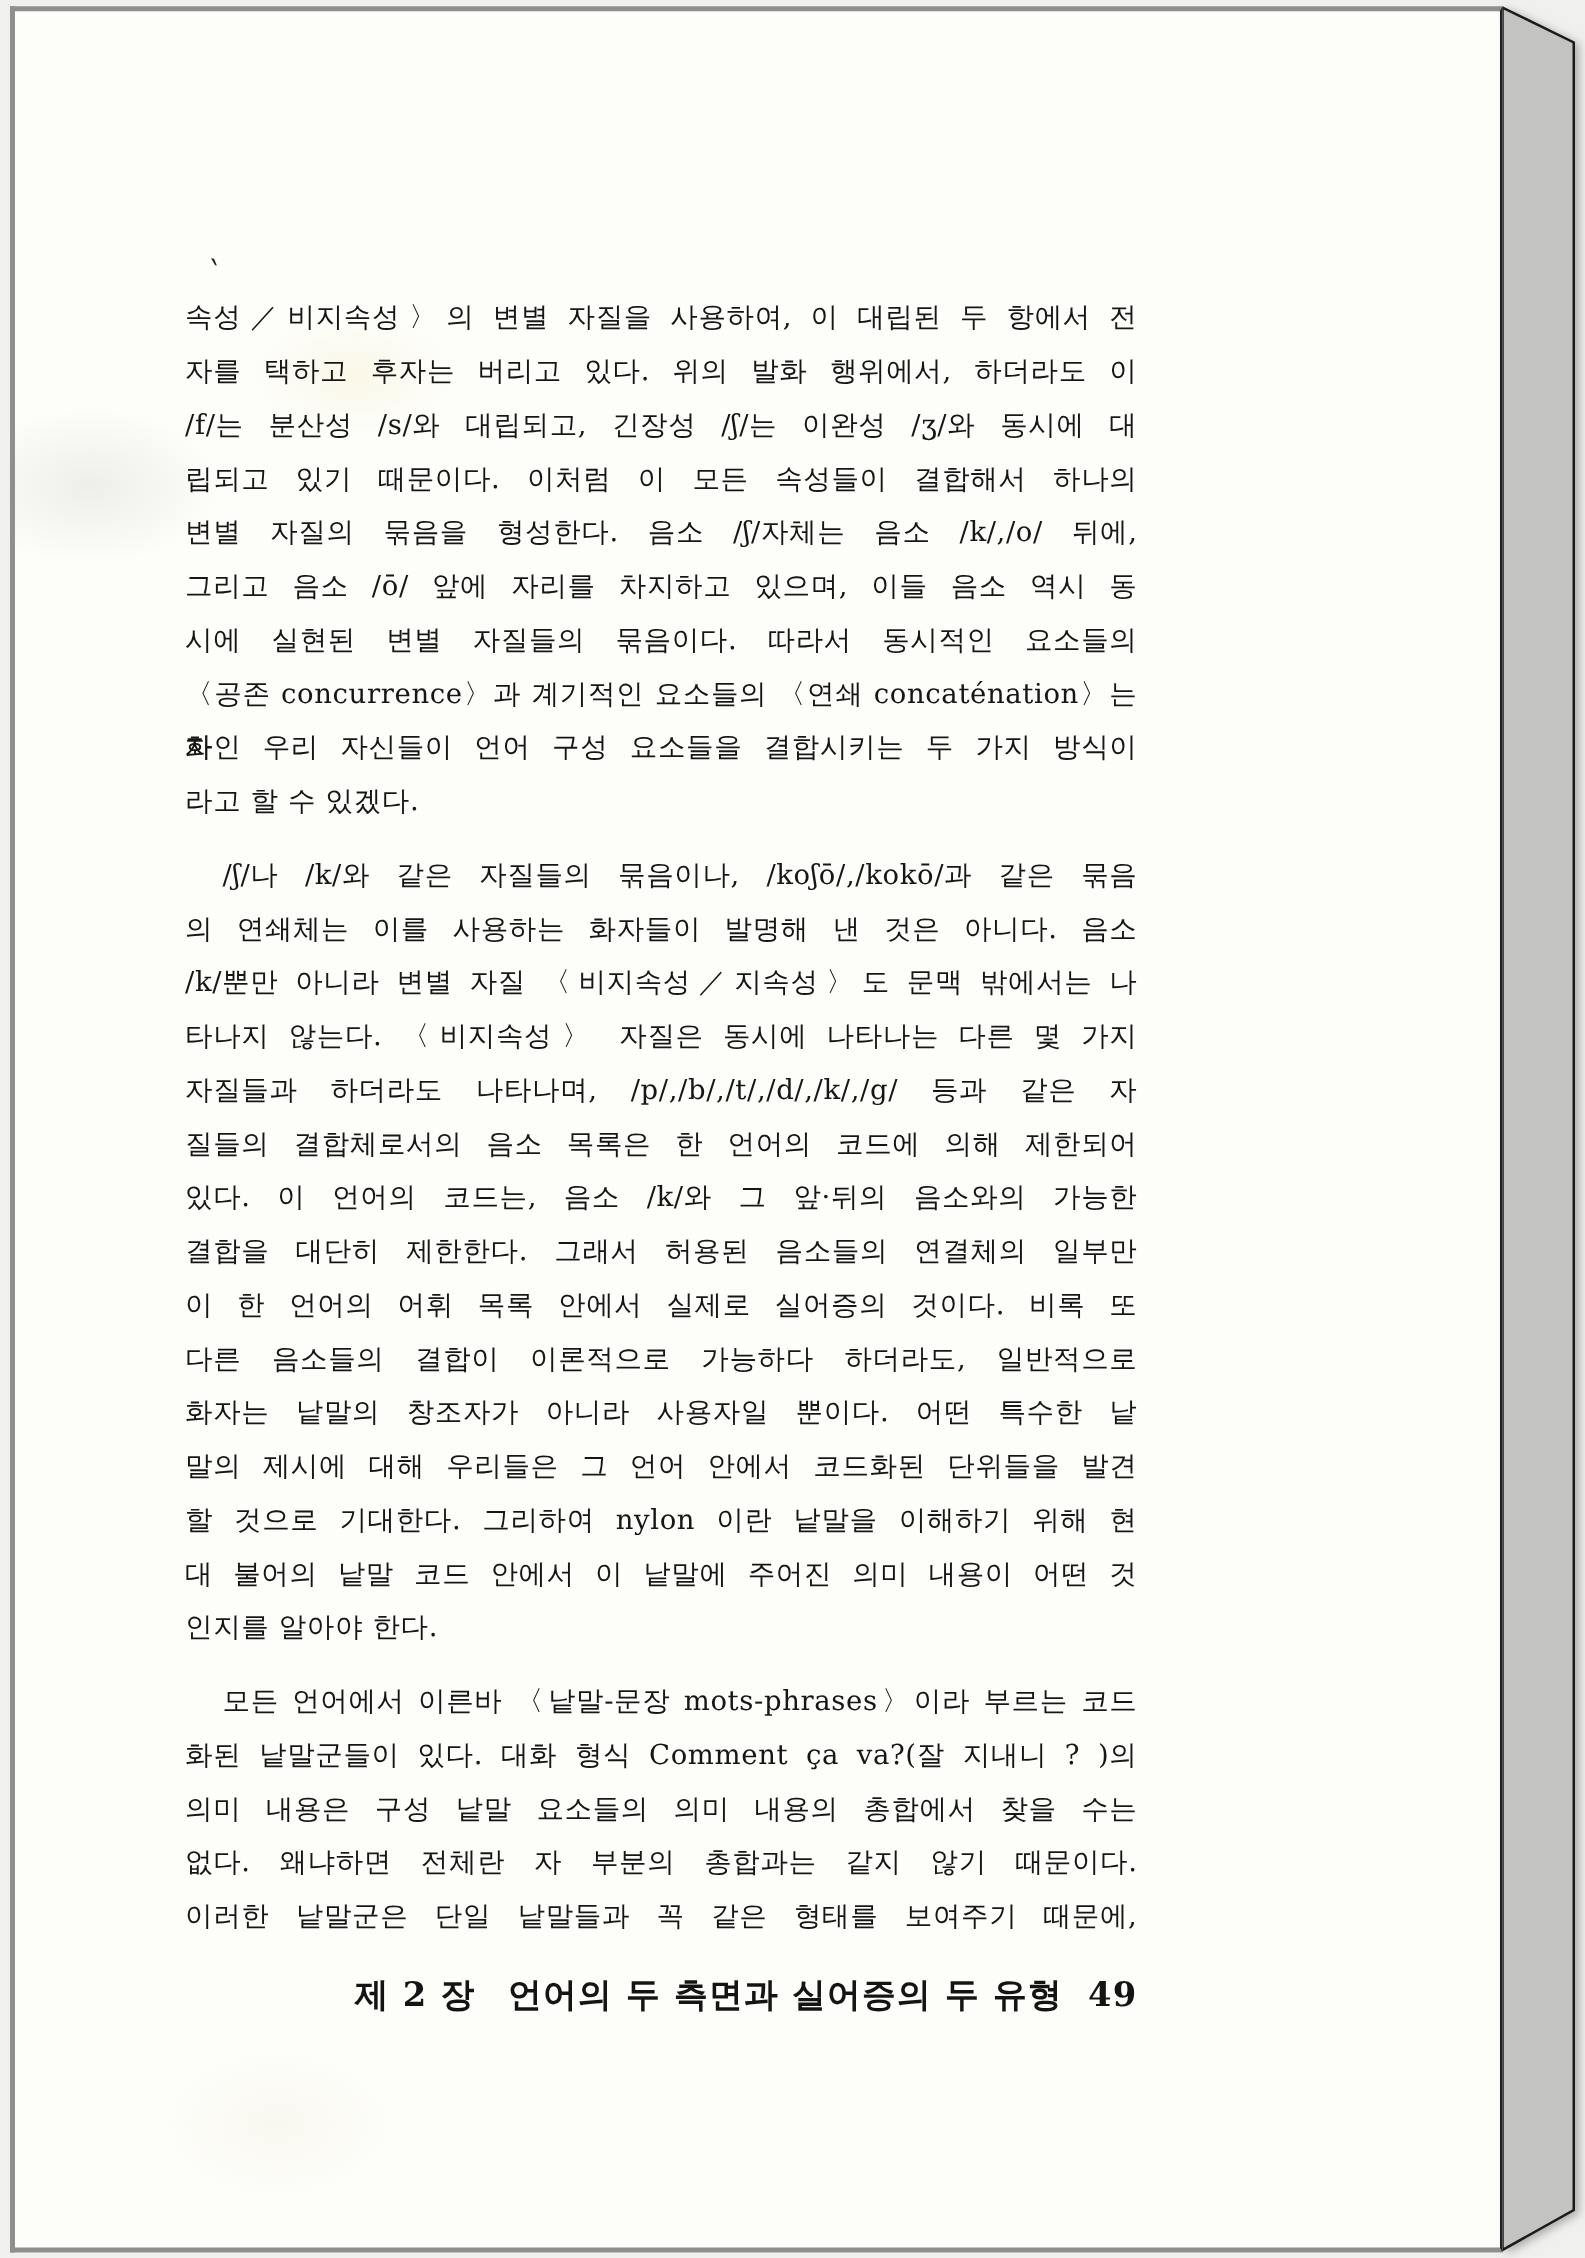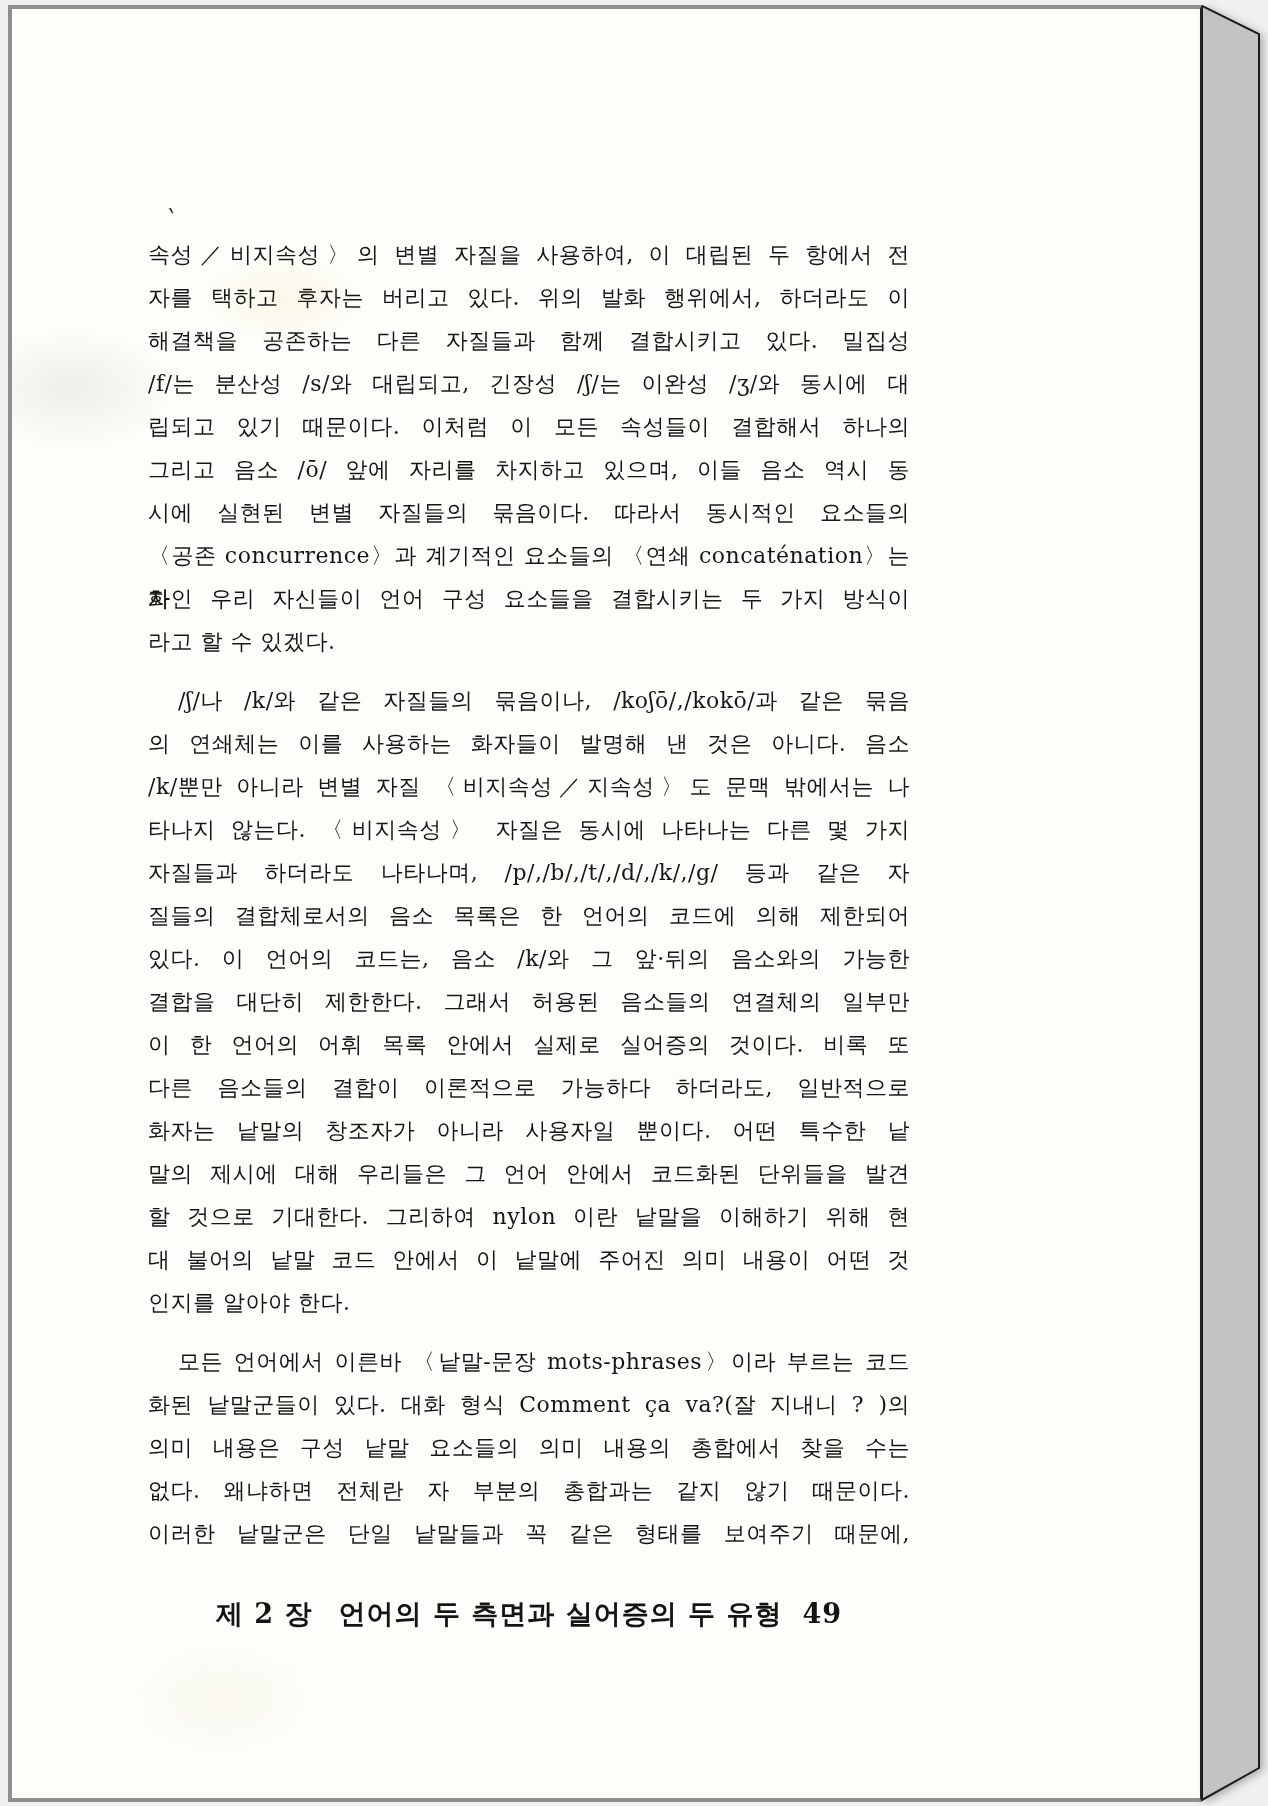--- a/index.html
+++ b/index.html
@@ -61,45 +61,45 @@
     white-space: nowrap;
     text-align: justify;
     text-align-last: justify;
     letter-spacing: 0.5px;
     white-space: normal;
   }
   .line.indent { text-indent: 30px; margin-top: 16px; }
   .line.para-end { text-align-last: left; }
   .italic-term { }
   .footer-line {
-    margin-top: 37px;
+    margin-top: 20px;
     font-size: 27px;
     line-height: 43px;
-    text-align: center;
+    text-align: right;
     font-weight: 600;
     letter-spacing: 1px;
     color: #141414;
   }
   .footer-line .gap { display: inline-block; width: 26px; }
   .footer-line .gap-sm { display: inline-block; width: 20px; }
 </style>
 </head>
 <body>
 
 <div class="stage">
 
   <div class="page-front">
     <span class="stray-mark">`</span>
 
     <div class="text-column">
       <div class="line"><span>속성／비지속성〉의 변별 자질을 사용하여, 이 대립된 두 항에서 전</span></div>
       <div class="line"><span>자를 택하고 후자는 버리고 있다. 위의 발화 행위에서, 하더라도 이</span></div>
-      <div class="line"><span>해결책을 공존하는 다른 자질들과 함께 결합시키고 있다. 밀집성</span></div>
       <div class="line"><span>/f/는 분산성 /s/와 대립되고, 긴장성 /ʃ/는 이완성 /ʒ/와 동시에 대</span></div>
       <div class="line"><span>립되고 있기 때문이다. 이처럼 이 모든 속성들이 결합해서 하나의</span></div>
+      <div class="line"><span>변별 자질의 묶음을 형성한다. 음소 /ʃ/자체는 음소 /k/,/o/ 뒤에,</span></div>
       <div class="line"><span>그리고 음소 /ō/ 앞에 자리를 차지하고 있으며, 이들 음소 역시 동</span></div>
       <div class="line"><span>시에 실현된 변별 자질들의 묶음이다. 따라서 동시적인 요소들의</span></div>
       <div class="line"><span>〈공존 concurrence〉과 계기적인 요소들의 〈연쇄 concaténation〉는 화</span></div>
       <div class="line"><span>자인 우리 자신들이 언어 구성 요소들을 결합시키는 두 가지 방식이</span></div>
       <div class="line para-end"><span>라고 할 수 있겠다.</span></div>
       <div class="line indent"><span>/ʃ/나 /k/와 같은 자질들의 묶음이나, /koʃō/,/kokō/과 같은 묶음</span></div>
       <div class="line"><span>의 연쇄체는 이를 사용하는 화자들이 발명해 낸 것은 아니다. 음소</span></div>
       <div class="line"><span>/k/뿐만 아니라 변별 자질 〈비지속성／지속성〉도 문맥 밖에서는 나</span></div>
       <div class="line"><span>타나지 않는다. 〈비지속성〉 자질은 동시에 나타나는 다른 몇 가지</span></div>
       <div class="line"><span>자질들과 하더라도 나타나며, /p/,/b/,/t/,/d/,/k/,/g/ 등과 같은 자</span></div>

